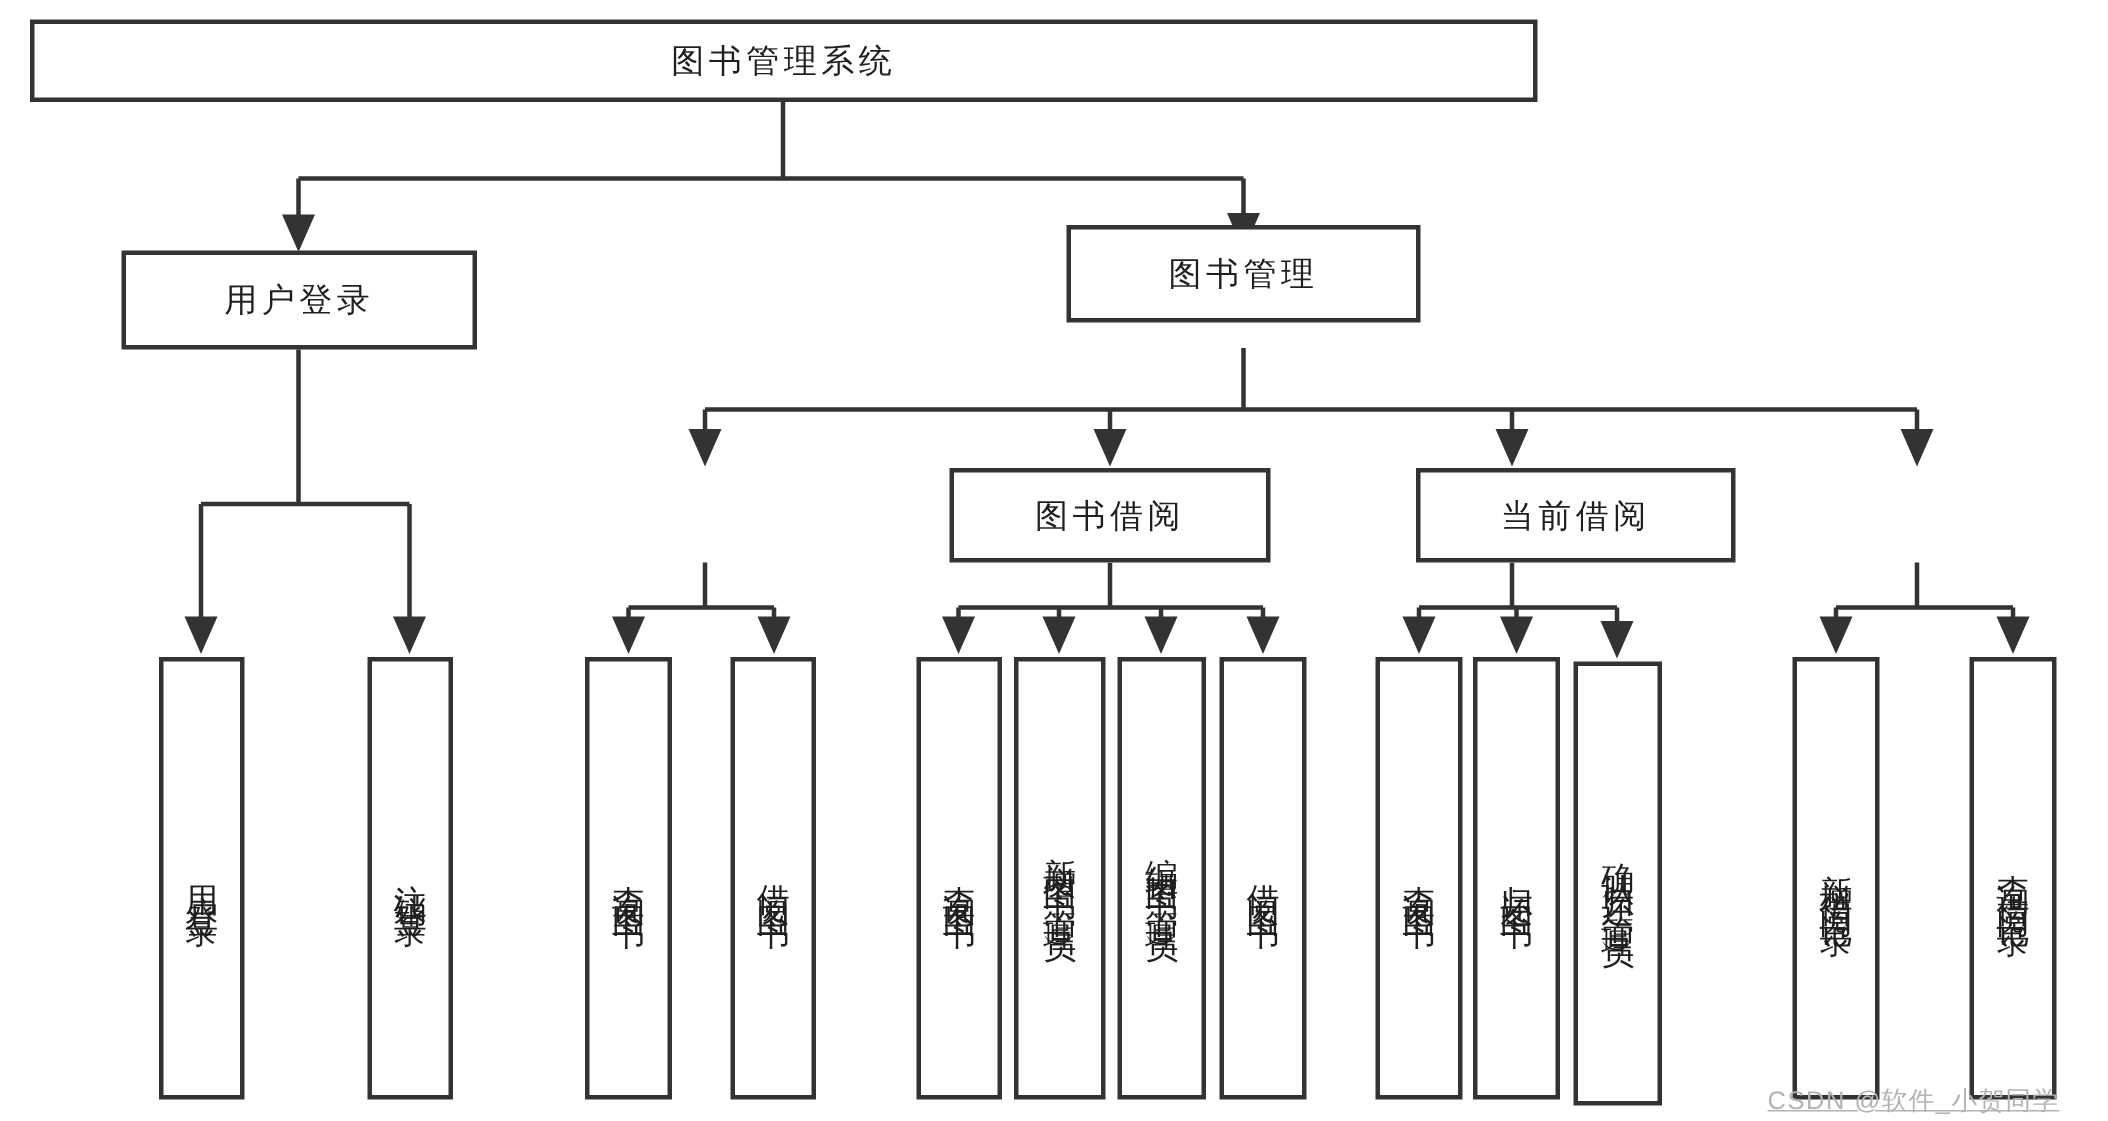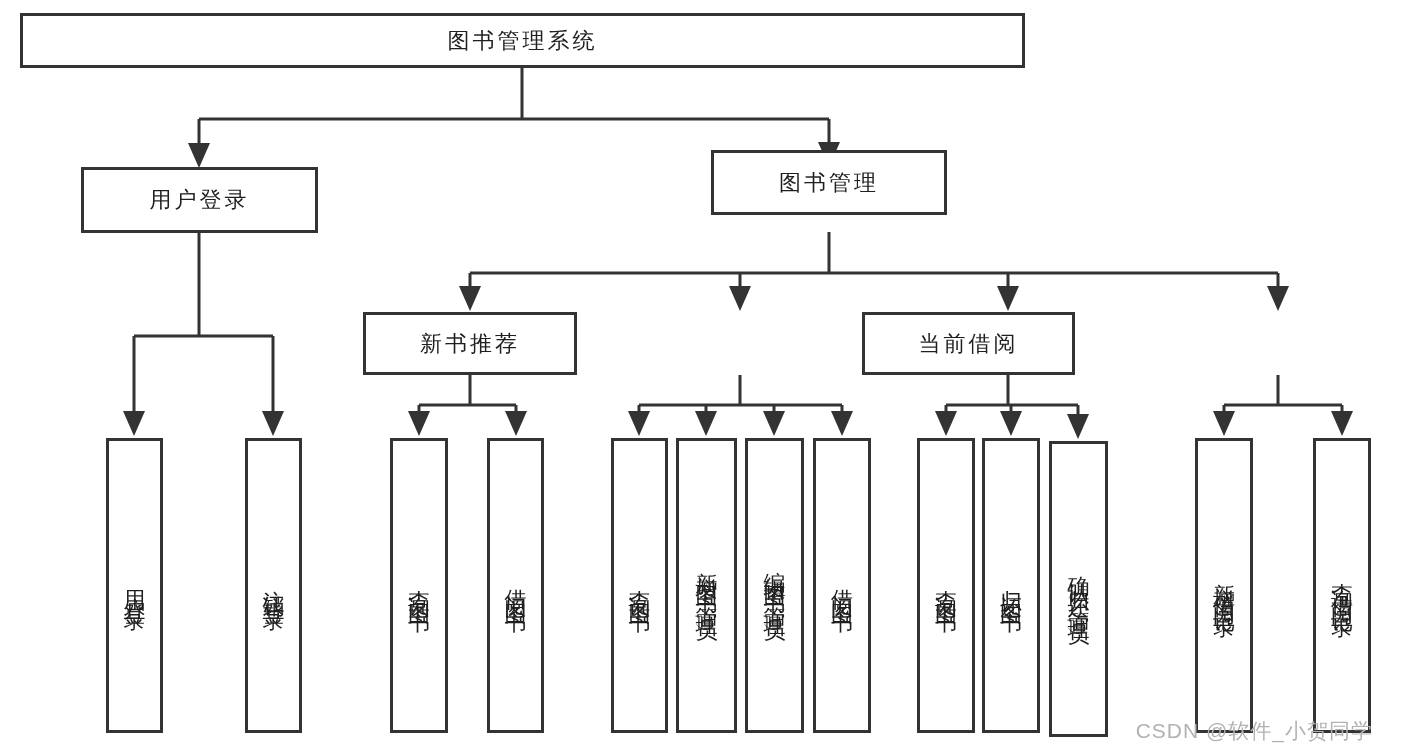--- a/index.html
+++ b/index.html
@@ -55,44 +55,45 @@
     letter-spacing: 7px;
     line-height: 1;
     white-space: normal;
   }
   
   #root        { left: 20px;   top: 13px;  width: 1005px; height: 55px; }
   #n-login     { left: 81px;   top: 167px; width: 237px;  height: 66px; }
   #n-manage    { left: 711px;  top: 150px; width: 236px;  height: 65px; }
   #n-recommend { left: 363px;  top: 312px; width: 214px;  height: 63px; }
   #n-borrow    { left: 633px;  top: 312px; width: 214px;  height: 63px; }
-  #n-current   { left: 862px;  top: 312px; width: 213px;  height: 63px; }
+  #n-current   { left: 944px;  top: 312px; width: 213px;  height: 63px; }
   #n-records   { left: 1172px; top: 312px; width: 213px;  height: 63px; }
   #a1 { left: 106px;  top: 438px; width: 57px; height: 295px; }
   #a2 { left: 245px;  top: 438px; width: 57px; height: 295px; }
   #b1 { left: 390px;  top: 438px; width: 58px; height: 295px; }
   #b2 { left: 487px;  top: 438px; width: 57px; height: 295px; }
   #c1 { left: 611px;  top: 438px; width: 57px; height: 295px; }
   #c2 { left: 676px;  top: 438px; width: 61px; height: 295px; }
   #c3 { left: 745px;  top: 438px; width: 59px; height: 295px; }
   #c4 { left: 813px;  top: 438px; width: 58px; height: 295px; }
   #d1 { left: 917px;  top: 438px; width: 58px; height: 295px; }
   #d2 { left: 982px;  top: 438px; width: 58px; height: 295px; }
   #d3 { left: 1049px; top: 441px; width: 59px; height: 296px; }
   #e1 { left: 1195px; top: 438px; width: 58px; height: 295px; }
   #e2 { left: 1313px; top: 438px; width: 58px; height: 295px; }
   .watermark {
     position: absolute;
     right: 2px;
     bottom: 2px;
-    font-size: 21px;
+    font-size: 17px;
     letter-spacing: 1px;
     color: var(--watermark);
     z-index: 2;
     white-space: nowrap;
+    text-decoration: underline;
   }
 </style>
 </head>
 <body>
 
 <div class="canvas">
 
   <svg class="connectors" viewBox="0 0 1405 747" xmlns="http://www.w3.org/2000/svg">
     <path class="lines" d="
       M522 65 V119
@@ -148,21 +149,21 @@
       M1067,414 L1089,414 L1078,439 Z
       M1213,411 L1235,411 L1224,436 Z
       M1331,411 L1353,411 L1342,436 Z"></path>
   </svg>
 
   <div class="node" id="root">图书管理系统</div>
 
   <div class="node" id="n-login">用户登录</div>
   <div class="node" id="n-manage">图书管理</div>
 
-  <div class="node" id="n-recommend">新书推荐</div>
+  <div class="node" id="n-borrow">图书借阅</div>
   <div class="node" id="n-current">当前借阅</div>
 
   <div class="node leaf" id="a1">用户登录</div>
   <div class="node leaf" id="a2">注销登录</div>
 
   <div class="node leaf" id="b1">查询图书</div>
   <div class="node leaf" id="b2">借阅图书</div>
 
   <div class="node leaf" id="c1">查询图书</div>
   <div class="node leaf" id="c2">新增图书（管理员）</div>

